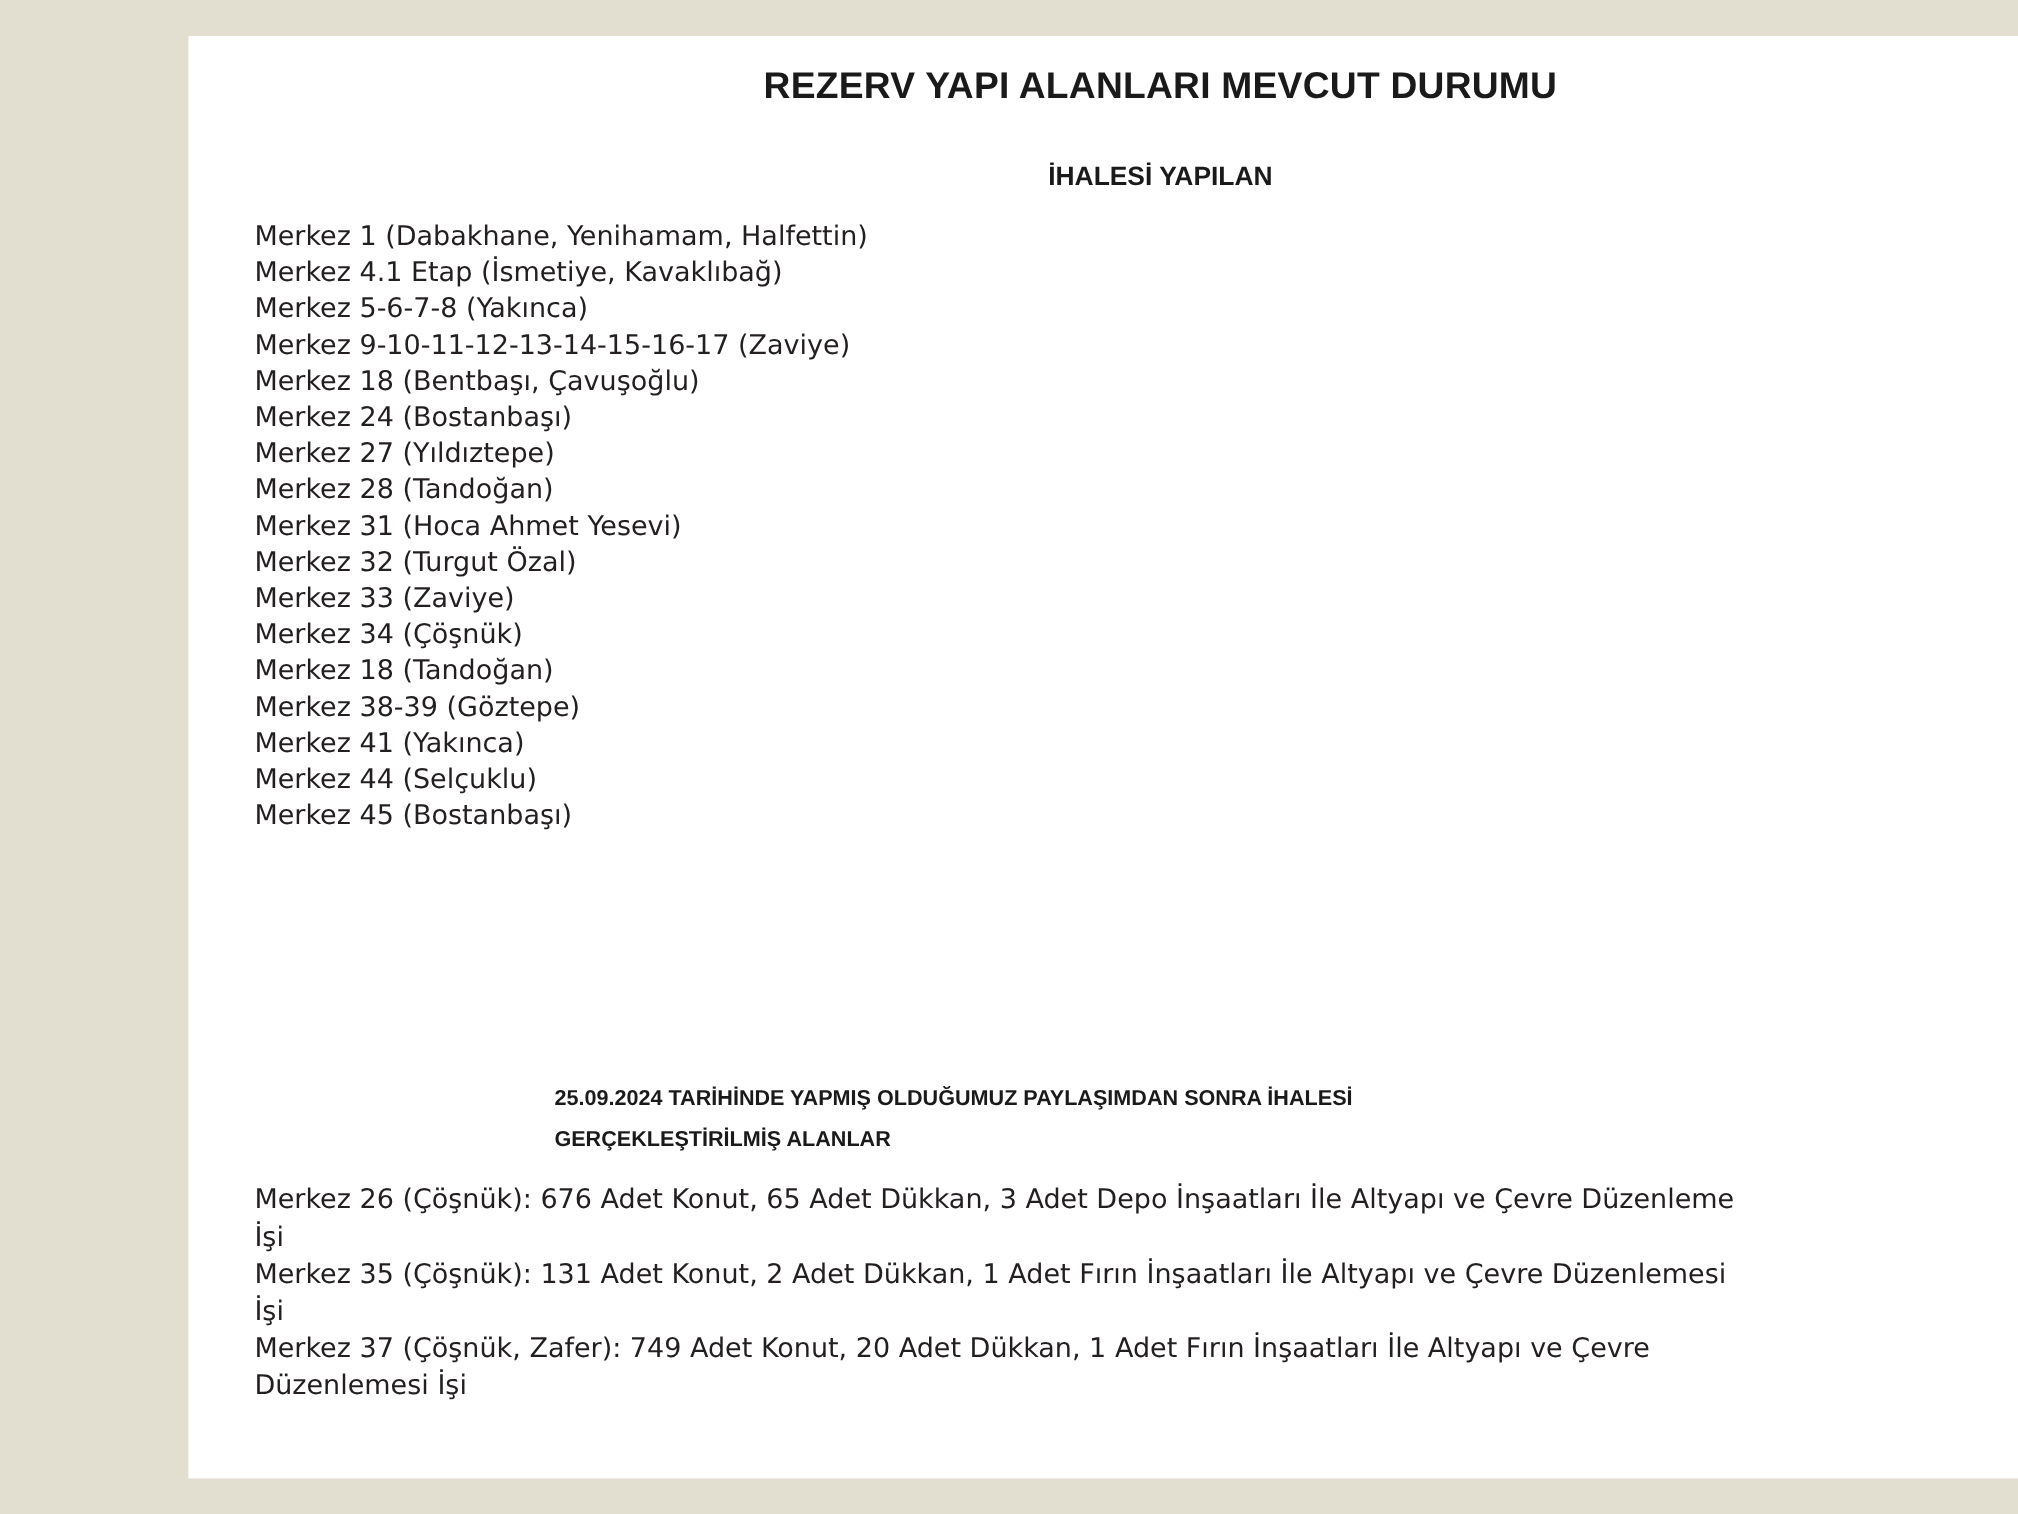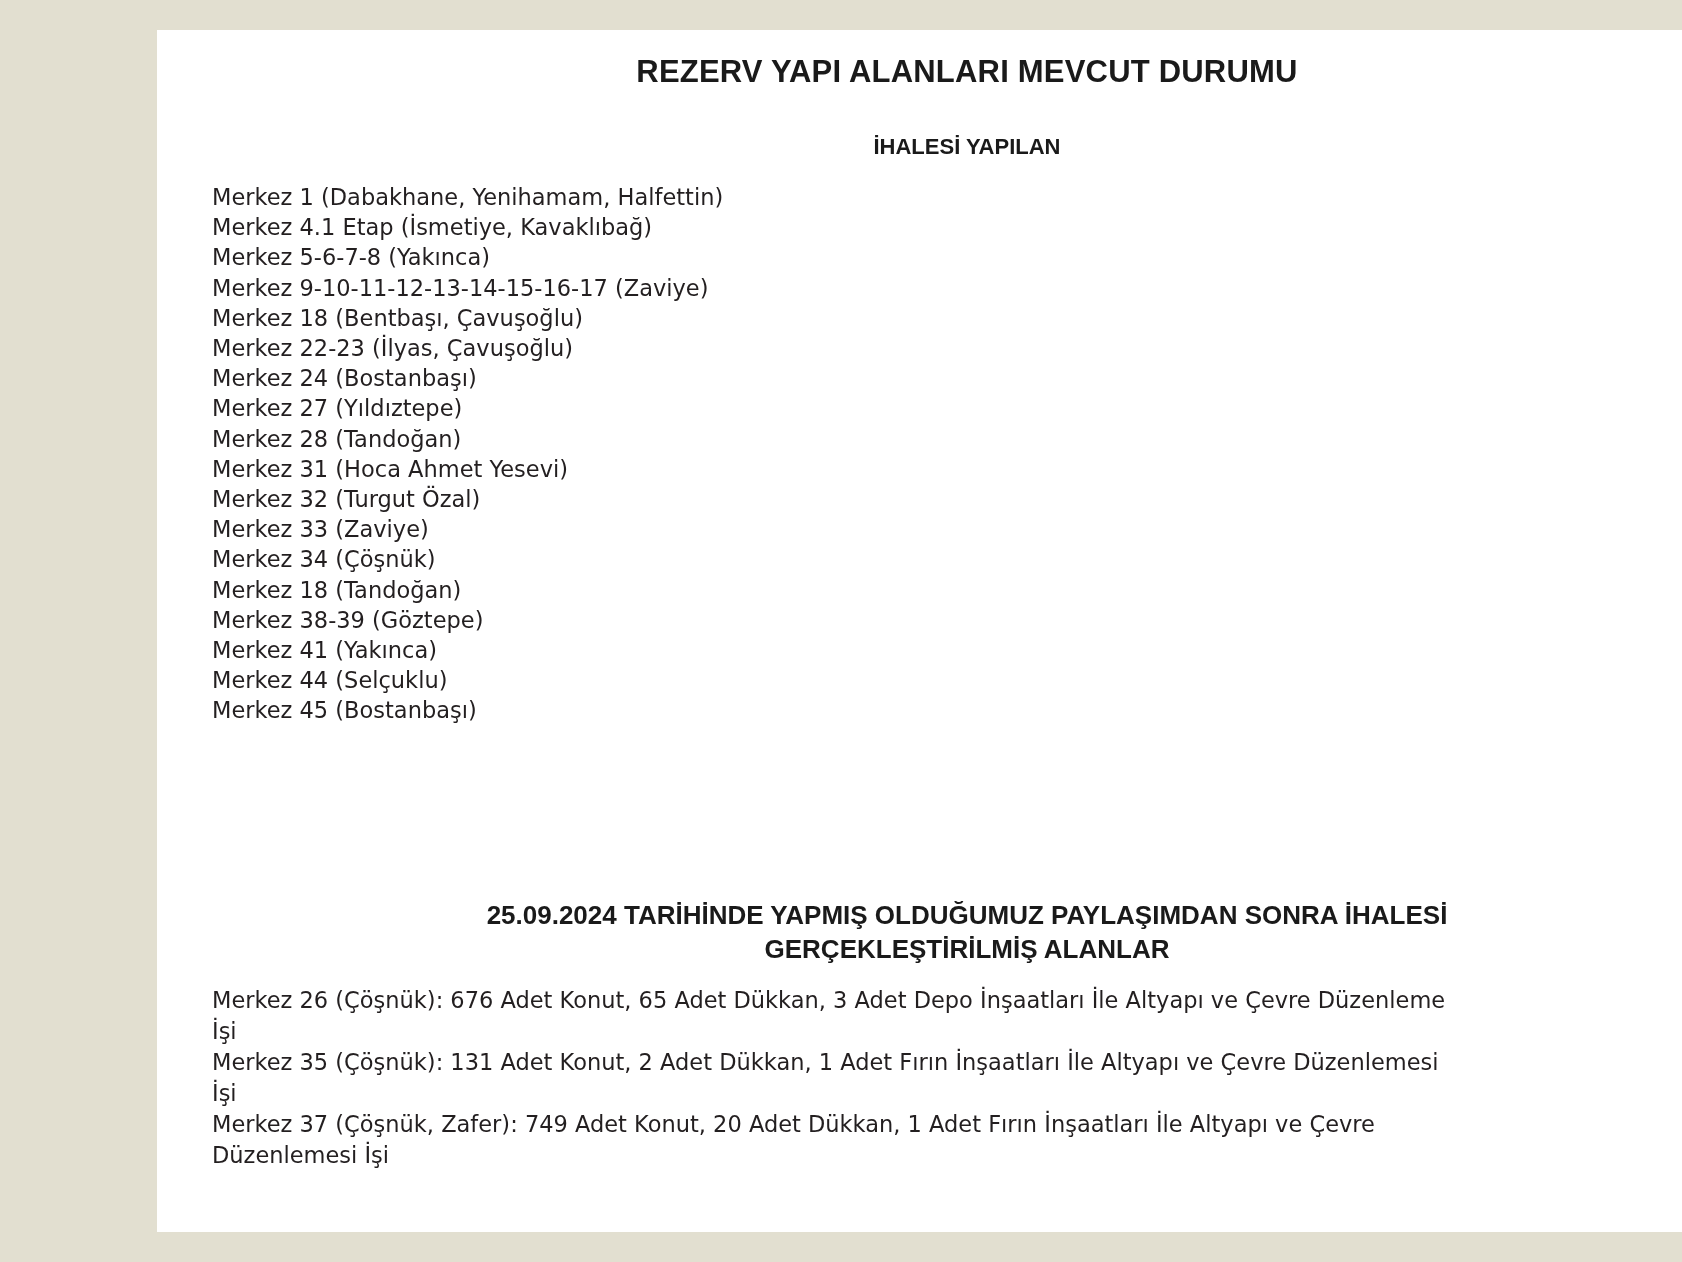--- a/index.html
+++ b/index.html
@@ -64,24 +64,24 @@
     color: #231f20;
     white-space: nowrap;
   }
   .section2 {
     position: absolute;
     left: 0;
     top: 868px;
     width: 100%;
   }
   .heading2 {
-    text-align: center;
+    text-align: left;
     font-family: "Liberation Sans", sans-serif;
     font-weight: bold;
-    font-size: 26px;
+    font-size: 18px;
     line-height: 34px;
     color: #1a1a1a;
     margin: 0 auto;
     width: 1010px;
   }
   .detail-list {
     margin: 0;
     padding: 0;
     list-style: none;
     position: absolute;
@@ -105,21 +105,20 @@
     <h1 class="title">REZERV YAPI ALANLARI MEVCUT DURUMU</h1>
 
     <h2 class="subtitle">İHALESİ YAPILAN</h2>
 
     <ul class="list">
       <li>Merkez 1 (Dabakhane, Yenihamam, Halfettin)</li>
       <li>Merkez 4.1 Etap (İsmetiye, Kavaklıbağ)</li>
       <li>Merkez 5-6-7-8 (Yakınca)</li>
       <li>Merkez 9-10-11-12-13-14-15-16-17 (Zaviye)</li>
       <li>Merkez 18 (Bentbaşı, Çavuşoğlu)</li>
-      <li>Merkez 22-23 (İlyas, Çavuşoğlu)</li>
       <li>Merkez 24 (Bostanbaşı)</li>
       <li>Merkez 27 (Yıldıztepe)</li>
       <li>Merkez 28 (Tandoğan)</li>
       <li>Merkez 31 (Hoca Ahmet Yesevi)</li>
       <li>Merkez 32 (Turgut Özal)</li>
       <li>Merkez 33 (Zaviye)</li>
       <li>Merkez 34 (Çöşnük)</li>
       <li>Merkez 18 (Tandoğan)</li>
       <li>Merkez 38-39 (Göztepe)</li>
       <li>Merkez 41 (Yakınca)</li>

